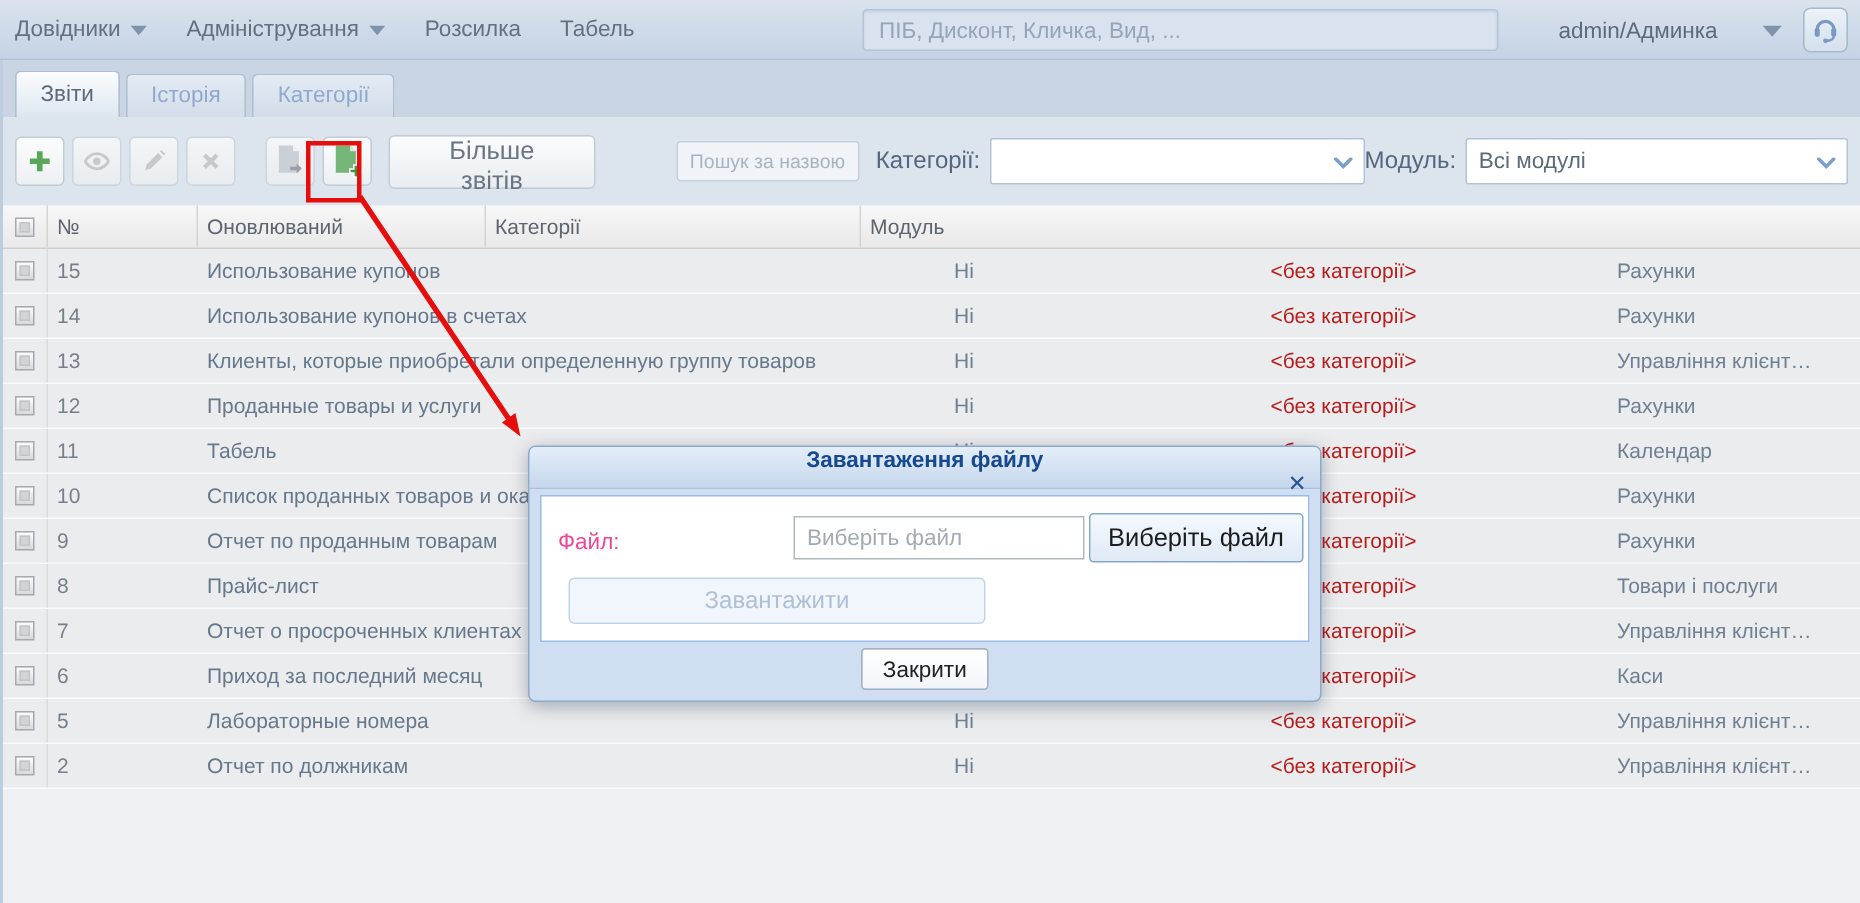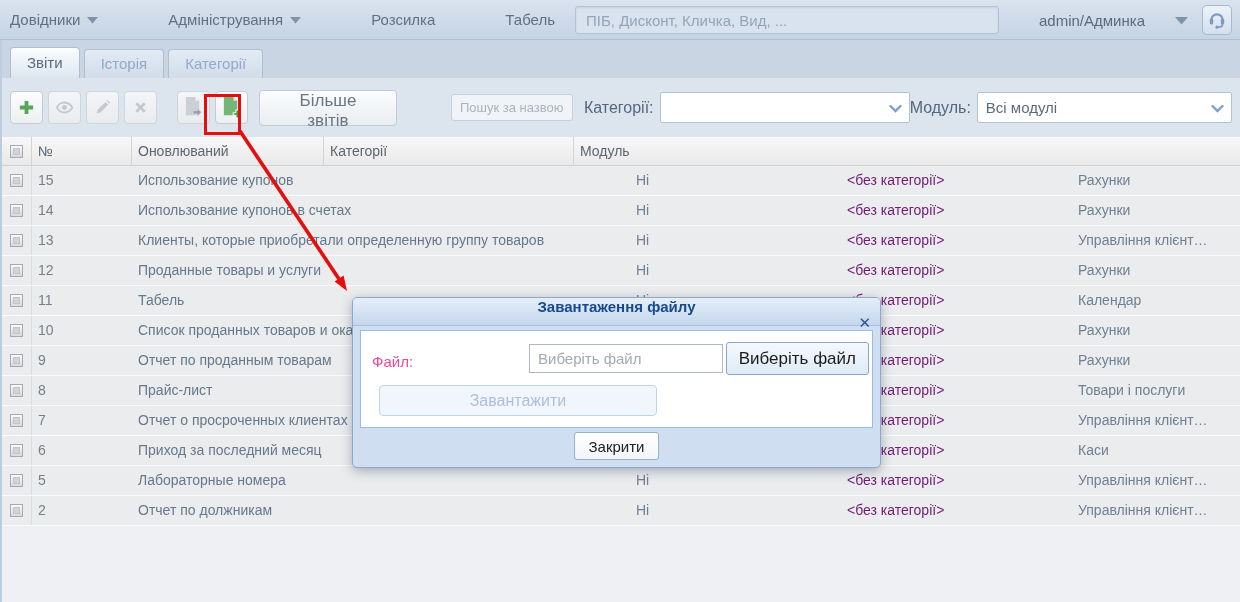--- a/index.html
+++ b/index.html
@@ -3,21 +3,21 @@
 <meta charset="utf-8">
 <style>
   * { margin:0; padding:0; box-sizing:border-box; }
   html,body { width:1240px; height:602px; }
   body { font-family:"Liberation Sans","DejaVu Sans",sans-serif; }
   .stage { position:relative; width:1240px; height:602px; overflow:hidden; background:#dce4ee; }
 
   
   .topbar { position:relative; height:40px; background:linear-gradient(#dae3ee,#c5d3e4);
             border-bottom:1px solid #adbfd3; display:flex; align-items:center; padding:0 10px; }
-  .menu { display:flex; align-items:center;gap:44px; }
+  .menu { display:flex; align-items:center; }
   .menu-item { display:flex; align-items:center; margin-right:26px; font-size:15px; color:#64707d; cursor:pointer; }
   .menu-item .caret { margin-left:7px; margin-top:2px; }
   .global-search { position:absolute; left:575px; top:6px; width:424px; height:28px;
                    background:#d9e3ef; border:1px solid #b3c3d6; border-radius:3px;
                    padding:0 10px; font-size:15px; color:#5c6b7a;
                    box-shadow:inset 0 1px 2px rgba(60,80,110,.12); outline:none;
                    font-family:"Liberation Sans","DejaVu Sans",sans-serif; }
   .global-search::placeholder { color:#95a4b6; }
   .user-area { position:absolute; right:8px; top:0; height:40px; display:flex; align-items:center; }
   .user-label { font-size:15px; color:#5c6b7a; cursor:pointer; }
@@ -68,21 +68,21 @@
         border-right:1px solid #dcdcdc; padding-left:0 !important; }
   .c1 { width:100px; flex:0 0 100px; }
   .c2 { width:498px; flex:0 0 498px; }
   .c3 { width:192px; flex:0 0 192px; }
   .c4 { width:250px; flex:0 0 250px; }
   .c5 { flex:1 1 auto; border-right:none !important; }
   .grow .c4 { padding-left:25px; }
   .t-num { color:#75808c; }
   .t-name { color:#66788c; }
   .t-upd { color:#6f8093; }
-  .t-cat { color:#701a75; }
+  .t-cat { color:#b91c1c; }
   .t-mod { color:#6f8093; }
   .cbx { width:13px; height:13px; border:1px solid #a6a9ad; background:linear-gradient(#fbfbfb,#d9dadc);
          display:flex; align-items:center; justify-content:center; cursor:pointer; }
   .cbx-in { width:7px; height:7px; background:#d2d4d7; border:1px solid #c2c4c7; }
 
   
   .anno-svg { position:absolute; left:0; top:0; width:1240px; height:602px; z-index:44; pointer-events:none; }
   .red-rect { position:absolute; left:204px; top:94px; width:37px; height:41px;
               border:3px solid #e60d0d; z-index:45; pointer-events:none; }
 

